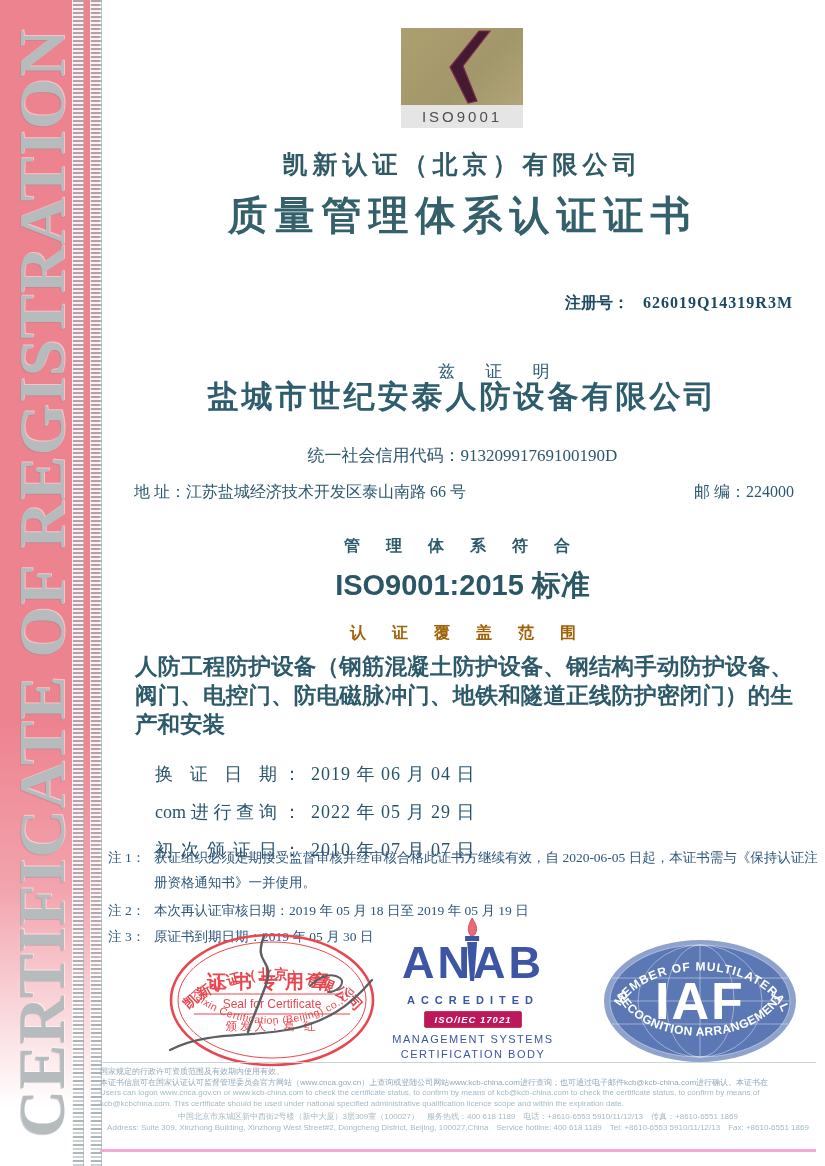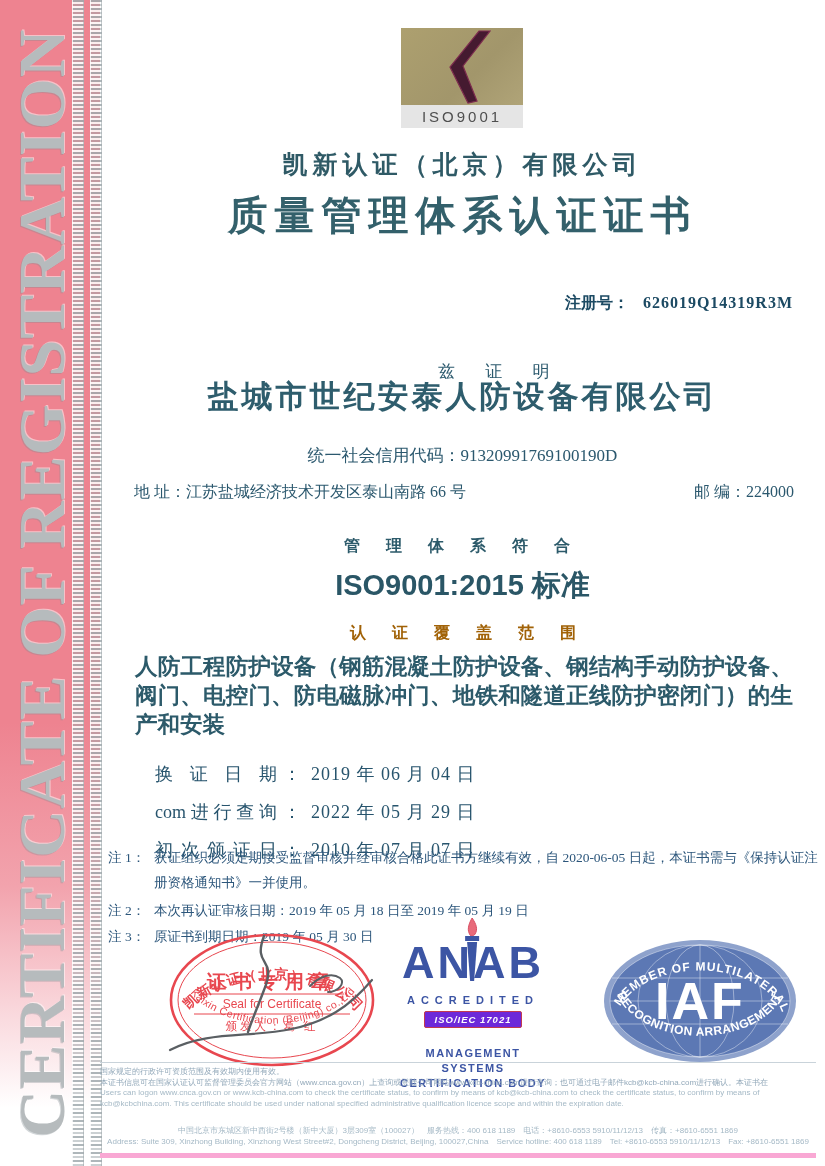--- a/index.html
+++ b/index.html
@@ -81,33 +81,33 @@
   .note.first { line-height:25px; margin-bottom:3px; }
 
   
   .seal-wrap { position:absolute; left:160px; top:928px; width:230px; height:150px; }
   .anab { position:absolute; left:392px; top:933px; width:162px; text-align:center;
     font-family:"Liberation Sans", sans-serif; }
   .anab .word { position:relative; display:inline-block; font-size:45px; font-weight:700;
     letter-spacing:3px; color:#3c55a4; line-height:60px; }
   .anab .torch { position:absolute; left:50%; top:-16px; transform:translateX(-54%); }
   .anab .accredited { font-size:11px; letter-spacing:6px; color:#3c55a4; font-weight:700; margin-top:1px; }
-  .anab .iso-pill { display:inline-block; margin-top:5px; background:#6d28d9; color:#fff;
+  .anab .iso-pill { display:inline-block; margin-top:5px; background:#be185d; color:#fff;
     font-size:9.5px; font-style:italic; font-weight:700; letter-spacing:1px; padding:2px 10px;
     border:1px solid #c23a50; border-radius:2px; }
-  .anab .sub { font-size:11px; letter-spacing:1.5px; color:#3c55a4; font-weight:700; line-height:15px; margin-top:18px; }
+  .anab .sub { font-size:11px; letter-spacing:1.5px; color:#3c55a4; font-weight:400; line-height:15px; margin-top:4px; }
   .iaf { position:absolute; left:602px; top:938px; width:196px; height:126px; }
 
   
   .fineprint { position:absolute; left:100px; top:1062px; width:716px;
     border-top:1px solid #c9d3da; padding-top:4px;
     font-family:"Liberation Sans", sans-serif; font-size:8px; line-height:10.5px; color:#9cb0bf; }
   .fineprint .zh { color:#93a9ba; }
   .fineprint .en { color:#a5b9c6; }
-  .fineprint .addr { text-align:center; margin-top:17px; padding-bottom:6px; border-bottom:5px solid #f9a8d4; color:#a5b9c6; }
+  .fineprint .addr { text-align:center; margin-top:3px; padding-bottom:16px; border-bottom:3px solid #f9a8d4; color:#a5b9c6; }
 </style>
 </head>
 <body>
 
 <div class="page">
 
   <div class="side-band">
     <div class="ladder">
       <div class="rail"></div>
       <div class="rail"></div>

